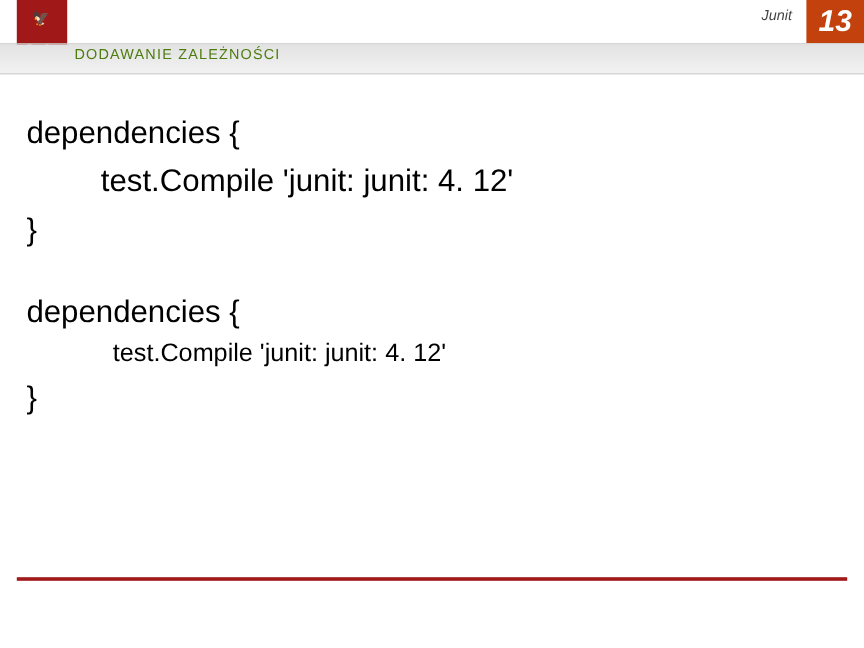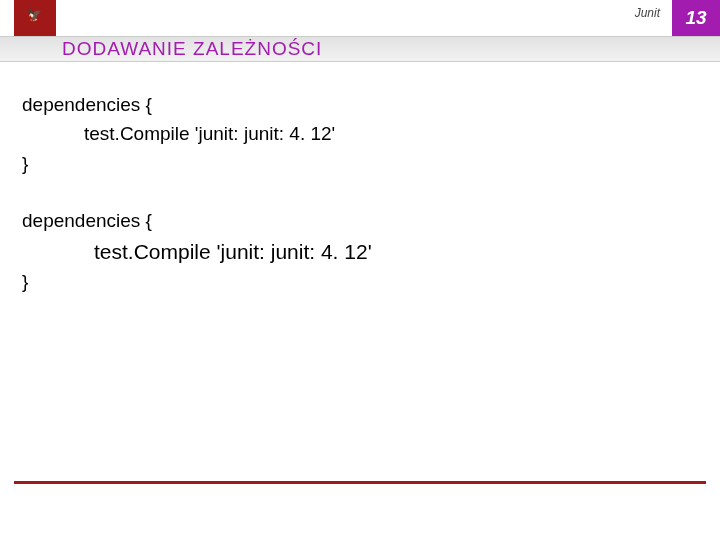--- a/index.html
+++ b/index.html
@@ -57,23 +57,23 @@
     font-size: 12px;
     font-style: italic;
     color: #444;
   }
   .page-number-box {
     position: absolute;
     top: 0;
     right: 0;
     width: 48px;
     height: 36px;
-    background: #a21caf;
+    background: #c2410c;
     color: #ffffff;
-    font-size: 19px;
+    font-size: 25px;
     font-weight: bold;
     font-style: italic;
     display: flex;
     align-items: center;
     justify-content: center;
     font-family: Arial, sans-serif;
   }
   .section-title-bar {
     position: absolute;
     top: 36px;
@@ -81,37 +81,37 @@
     right: 0;
     height: 24px;
     background: linear-gradient(to bottom, #e2e2e2, #f2f2f2);
     border-top: 1px solid #ccc;
     border-bottom: 1px solid #ccc;
   }
   .section-title {
     position: absolute;
     top: 38px;
     left: 62px;
-    font-size: 19px;
-    color: #a21caf;
+    font-size: 12px;
+    color: #4d7c0f;
     letter-spacing: 1px;
     text-align: right;
   }
   .content {
     position: absolute;
     top: 90px;
     left: 22px;
     right: 20px;
     color: #000;
   }
   .code-block {
     margin-bottom: 28px;
   }
   .line {
-    font-size: 19px;
+    font-size: 26px;
     line-height: 1.55;
     font-family: Arial, Helvetica, sans-serif;
     white-space: pre;
   }
   .line.small {
     font-size: 21px;
     line-height: 1.5;
   }
   .indent {
     padding-left: 62px;

